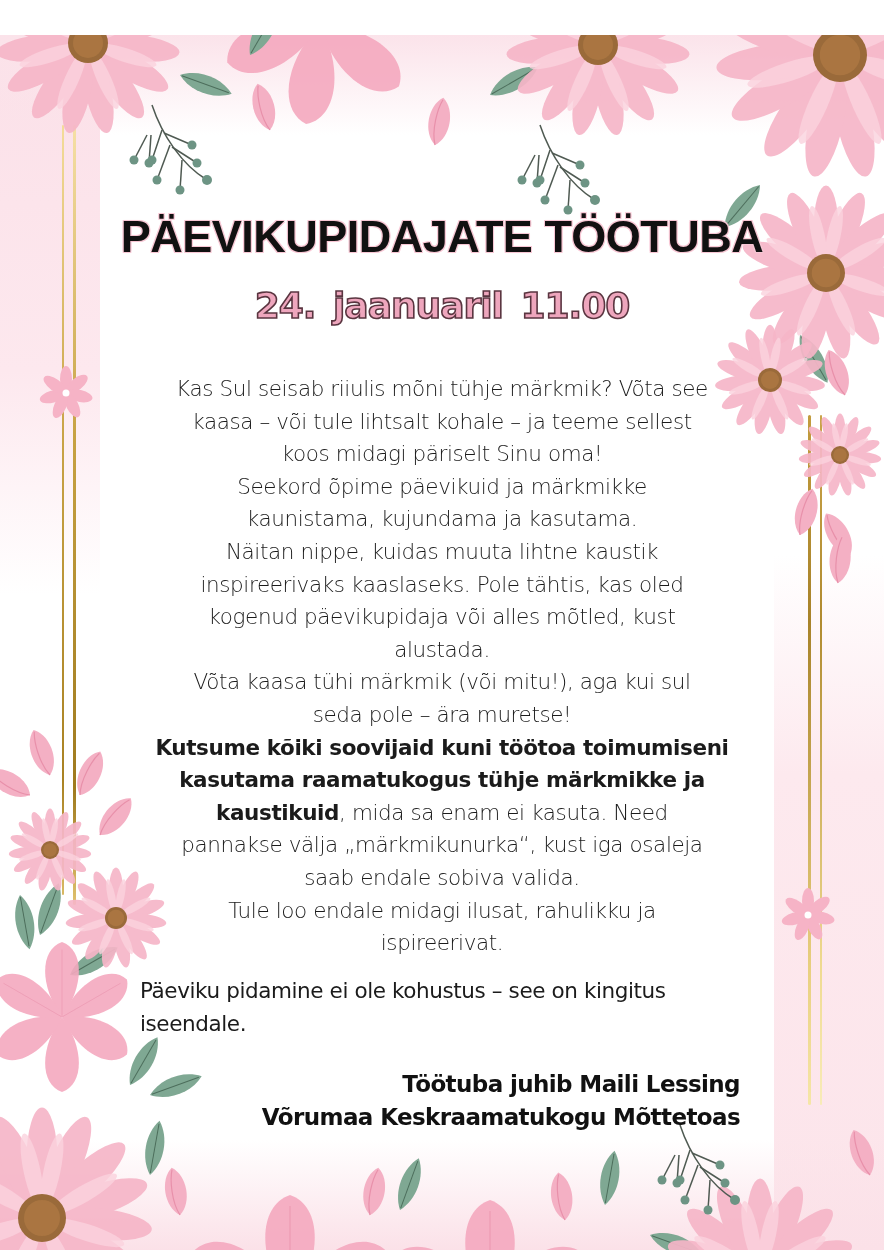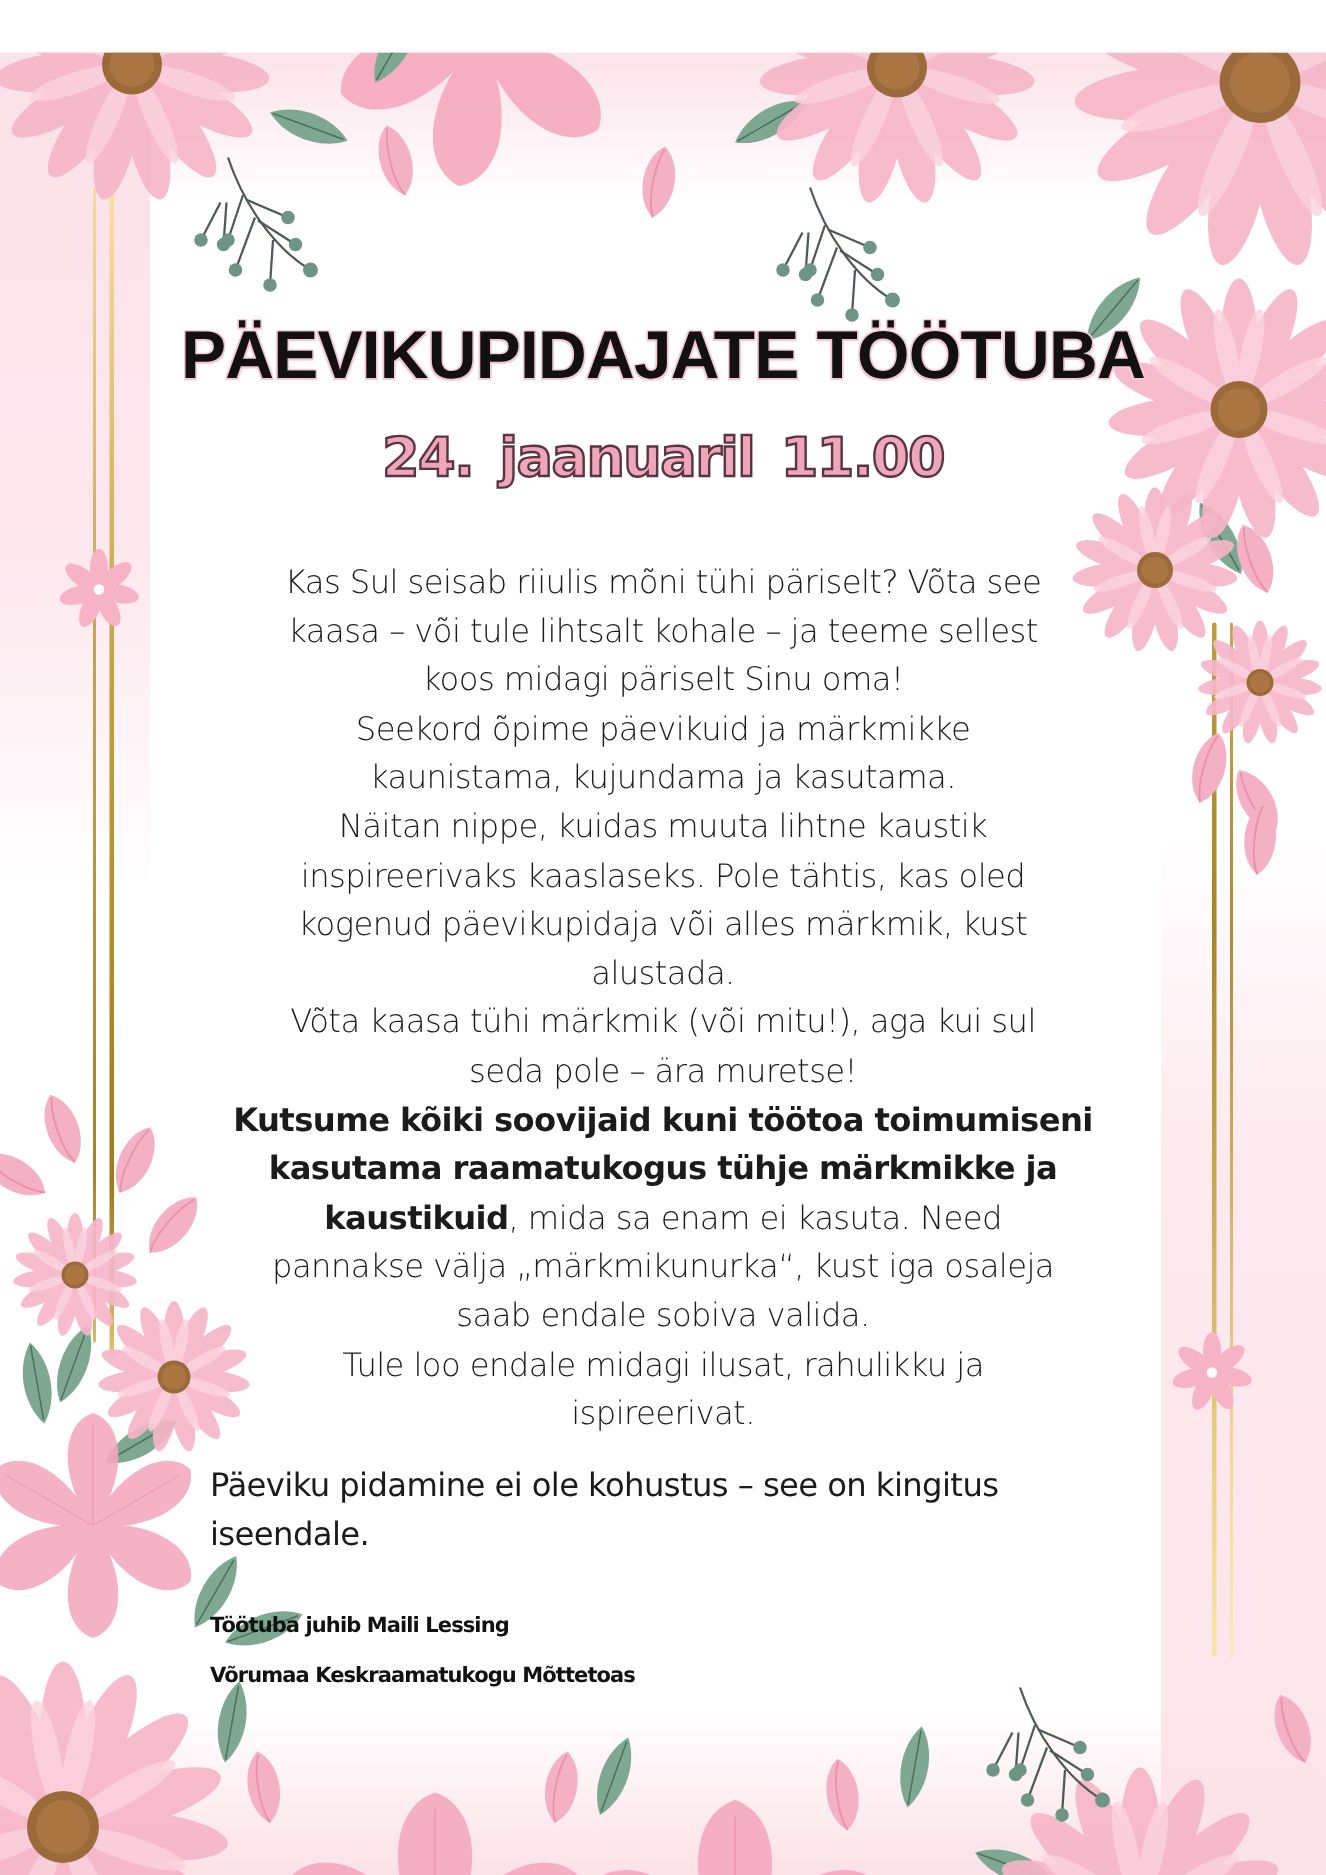--- a/index.html
+++ b/index.html
@@ -56,22 +56,22 @@
   .body-text p { margin: 0; }
   .body-text b { font-weight: 700; }
   .closing {
     position: absolute; left: 140px; width: 604px; top: 940px;
     text-align: left; color: #1b1b1b;
     font-family: "DejaVu Sans", sans-serif; font-size: 21.5px; line-height: 32.6px; letter-spacing: -0.4px;
   }
   .closing p { margin: 0; }
   .organizer {
     position: absolute; left: 140px; width: 600px; top: 1033px;
-    text-align: left; color: #111;
-    font-family: "DejaVu Sans", sans-serif; font-weight: 700; font-size: 14px; line-height: 33px; letter-spacing: -0.6px;
+    text-align: right; color: #111;
+    font-family: "DejaVu Sans", sans-serif; font-weight: 700; font-size: 23px; line-height: 33px; letter-spacing: -0.6px;
   }
   .organizer p { margin: 0; }
 </style>
 </head>
 <body>
 
 <div class="poster">
   <div class="wash wash-left"></div>
   <div class="wash wash-top"></div>
   <div class="wash wash-right"></div>
@@ -231,28 +231,28 @@
       <use href="#sprig" x="680" y="1090"></use>
       <use href="#bud" x="870" y="1140" transform="rotate(-20 870 1140)"></use>
     </g>
   </svg>
 
   <div class="content">
     <div class="title">PÄEVIKUPIDAJATE TÖÖTUBA</div>
     <div class="date">24. jaanuaril  11.00</div>
 
     <div class="body-text">
-      <p>Kas Sul seisab riiulis mõni tühi päriselt? Võta see</p>
+      <p>Kas Sul seisab riiulis mõni tühje märkmik? Võta see</p>
       <p>kaasa – või tule lihtsalt kohale – ja teeme sellest</p>
       <p>koos midagi päriselt Sinu oma!</p>
       <p>Seekord õpime päevikuid ja märkmikke</p>
       <p>kaunistama, kujundama ja kasutama.</p>
       <p>Näitan nippe, kuidas muuta lihtne kaustik</p>
       <p>inspireerivaks kaaslaseks. Pole tähtis, kas oled</p>
-      <p>kogenud päevikupidaja või alles märkmik, kust</p>
+      <p>kogenud päevikupidaja või alles mõtled, kust</p>
       <p>alustada.</p>
       <p>Võta kaasa tühi märkmik (või mitu!), aga kui sul</p>
       <p>seda pole – ära muretse!</p>
       <p><b>Kutsume kõiki soovijaid kuni töötoa toimumiseni</b></p>
       <p><b>kasutama raamatukogus tühje märkmikke ja</b></p>
       <p><b>kaustikuid</b><span>, mida sa enam ei kasuta. Need</span></p>
       <p>pannakse välja „märkmikunurka“, kust iga osaleja</p>
       <p>saab endale sobiva valida.</p>
       <p>Tule loo endale midagi ilusat, rahulikku ja</p>
       <p>ispireerivat.</p>

